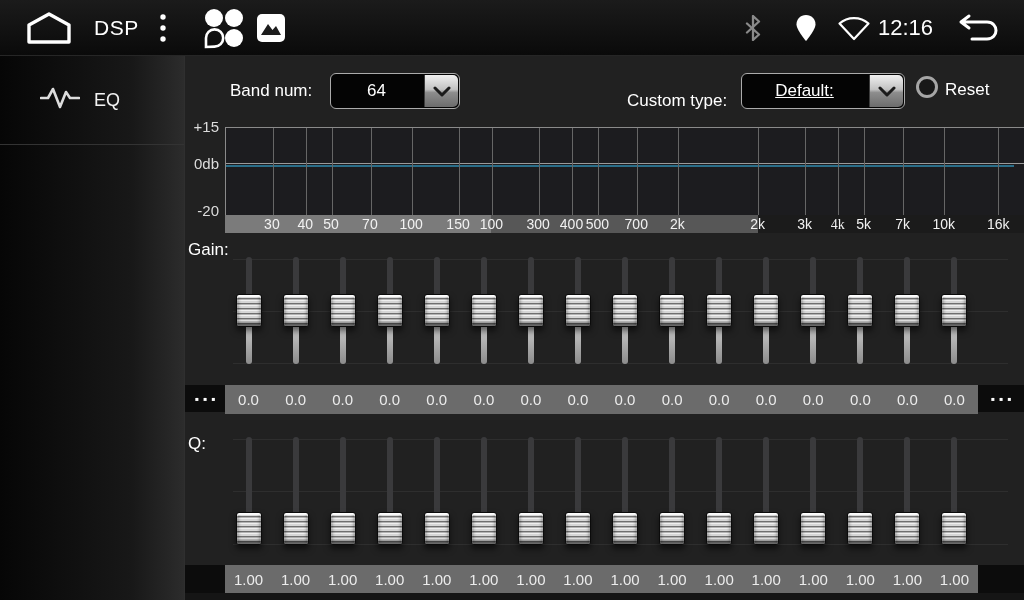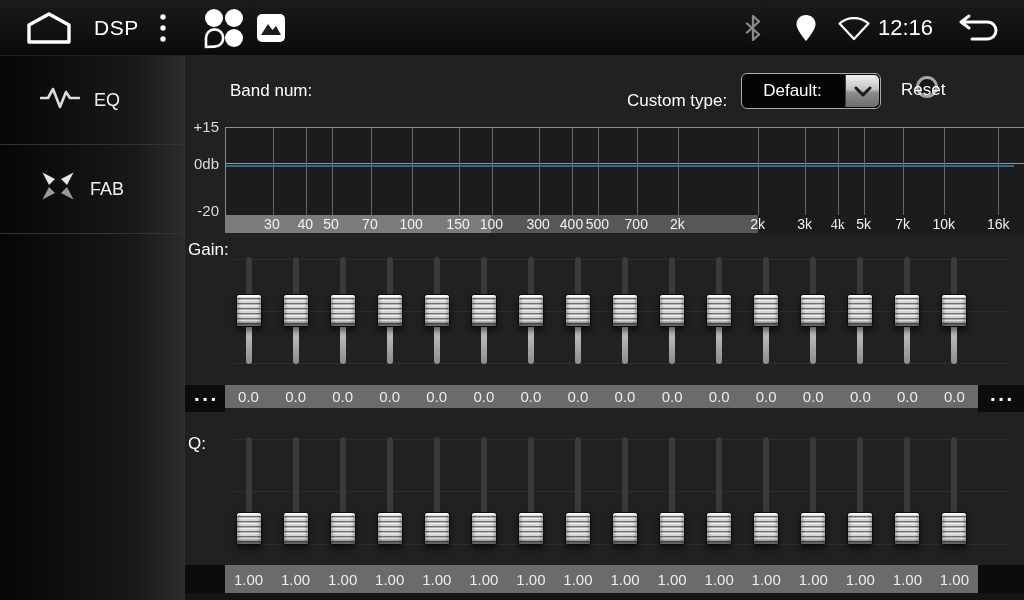--- a/index.html
+++ b/index.html
@@ -30,25 +30,25 @@
 
   
   .content{position:absolute;left:185px;top:56px;width:839px;height:544px;background:#212121;}
 
   
   .ctl-label{position:absolute;font-size:17px;color:#fff;}
   .lbl-band{left:45px;top:25px;}
   .lbl-custom{left:442px;top:35px;}
   .dropdown{position:absolute;top:17px;height:36px;background:#040404;border:1px solid #ababab;border-radius:6px;display:flex;align-items:center;}
   .dd-band{left:145px;width:130px;}
-  .dd-custom{left:556px;width:140px;}
+  .dd-custom{left:556px;width:164px;text-decoration:underline;}
   .dd-value{flex:1;text-align:center;font-size:17px;color:#fff;padding-right:2px;}
   .dd-btn{width:34px;height:32px;margin-right:1px;border-left:1px solid #3c3c3c;border-radius:0 5px 5px 0;background:linear-gradient(180deg,#f0f0f0 0%,#c2c2c2 45%,#8d8d8d 55%,#6c6c6c 100%);display:flex;align-items:center;justify-content:center;}
   .reset-radio{position:absolute;left:731px;top:20px;width:22px;height:22px;border:3px solid #a6a6a6;border-radius:50%;background:rgba(0,0,0,.25);}
-  .lbl-reset{left:716px;top:24px;}
+  .lbl-reset{left:760px;top:24px;}
 
   
   .ylab{position:absolute;left:0;width:34px;text-align:right;font-size:15px;color:#dcdcdc;}
   .ylab-top{top:62px;}
   .ylab-mid{top:99px;}
   .ylab-bot{top:146px;}
   .plot{position:absolute;left:40px;top:71px;width:799px;height:88px;background:#1c1c1f;border-top:1px solid #8a8a8a;border-left:1px solid #8a8a8a;}
   .vline{position:absolute;top:0;bottom:0;width:1px;background:#666;}
   .zeroline{position:absolute;left:0;right:0;top:35px;height:1px;background:#9a9a9a;}
   .curveline{position:absolute;left:0;right:10px;top:37px;height:2px;}
@@ -69,21 +69,21 @@
   .guide.g-t{top:2px;} .guide.g-m{top:50%;} .guide.g-b{bottom:0;}
   .scol{position:absolute;top:0;height:100%;}
   .strack{position:absolute;left:50%;transform:translateX(-50%);top:0;height:100%;width:6px;background:#3a3a3c;border-radius:3px;}
   .sfill{position:absolute;left:50%;transform:translateX(-50%);bottom:0;width:6px;background:linear-gradient(180deg,#e2e2e2,#8c8c8c);border-radius:3px;}
   .sthumb{position:absolute;left:50%;transform:translateX(-50%);width:26px;height:33px;border:1px solid #0b0b0b;border-radius:3px;
     background:repeating-linear-gradient(180deg,#efefef 0 1px,#d6d6d6 1px 3px,#6f6f6f 3px 4px,#b3b3b3 4px 5px);
     box-shadow:inset 0 2px 1px rgba(255,255,255,.95),inset 0 -3px 4px rgba(0,0,0,.65),0 4px 6px rgba(0,0,0,.55);}
 
   
   .vrow-strip{position:absolute;left:40px;width:753px;background:#6b6b6b;display:flex;}
-  .strip-gain{top:329px;height:23px;}
+  .strip-gain{top:329px;height:29px;}
   .strip-q{top:509px;height:28px;}
   .vcell{flex:1;display:flex;align-items:center;justify-content:center;font-size:15px;color:#ececec;}
   .more-btn{position:absolute;background:#0c0c0c;display:flex;align-items:center;justify-content:center;font-size:12px;letter-spacing:4px;color:#fff;padding-left:4px;}
   .mb-gl{left:0;top:329px;width:40px;height:27px;}
   .mb-gr{left:793px;top:329px;width:46px;height:27px;}
   .mb-ql{left:0;top:509px;width:40px;height:28px;}
   .mb-qr{left:793px;top:509px;width:46px;height:28px;}
   .bottom-bar{position:absolute;left:0;top:537px;width:839px;height:7px;background:#151515;}
 </style>
 </head>
@@ -142,36 +142,33 @@
 
 <div class="sidebar">
   <div class="nav-item nav-eq">
     <span>
       <svg width="40" height="30" viewBox="0 0 40 30">
           <path d="M1 15 H8 L13 6 L20 24 L26 9 L30 15 H39" fill="none" stroke="#dcdcdc" stroke-width="2.6" stroke-linejoin="round" stroke-linecap="round"></path>
         </svg>
     </span>
     <span class="nav-label">EQ</span>
   </div>
-  <div class="nav-item nav-fab">
-    <span>
-      <svg width="36" height="38" viewBox="0 0 36 38">
-        <path d="M15 11 L9 17 L2.5 4.5 Z" fill="#e6e6e6"></path>
-        <path d="M21 11 L27 17 L33.5 4.5 Z" fill="#e6e6e6"></path>
-        <path d="M15 25 L9 19 L2.5 31.5 Z" fill="#9a9a9a"></path>
-        <path d="M21 25 L27 19 L33.5 31.5 Z" fill="#9a9a9a"></path>
-      </svg>
+</div>
+
+<div class="content">
+
+  <span class="ctl-label lbl-band">Band num:</span>
+  <div class="dropdown dd-band">
+    <span class="dd-value">64</span>
+    <span class="dd-btn">
+      <svg width="18" height="11" viewBox="0 0 18 11">
+          <polyline points="2,2 9,9 16,2" fill="none" stroke="#1b1b1b" stroke-width="3" stroke-linecap="round" stroke-linejoin="round"></polyline>
+        </svg>
     </span>
-    <span class="nav-label">FAB</span>
-  </div>
-</div>
-
-<div class="content">
-
-  <span class="ctl-label lbl-band">Band num:</span>
+  </div>
 
   <span class="ctl-label lbl-custom">Custom type:</span>
   <div class="dropdown dd-custom">
     <span class="dd-value">Default:</span>
     <span class="dd-btn">
       <svg width="18" height="11" viewBox="0 0 18 11">
           <polyline points="2,2 9,9 16,2" fill="none" stroke="#1b1b1b" stroke-width="3" stroke-linecap="round" stroke-linejoin="round"></polyline>
         </svg>
     </span>
   </div>

